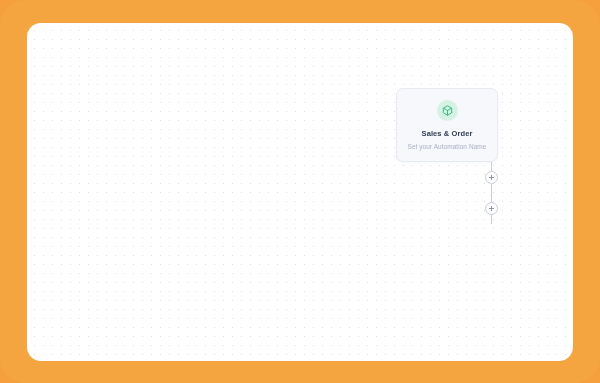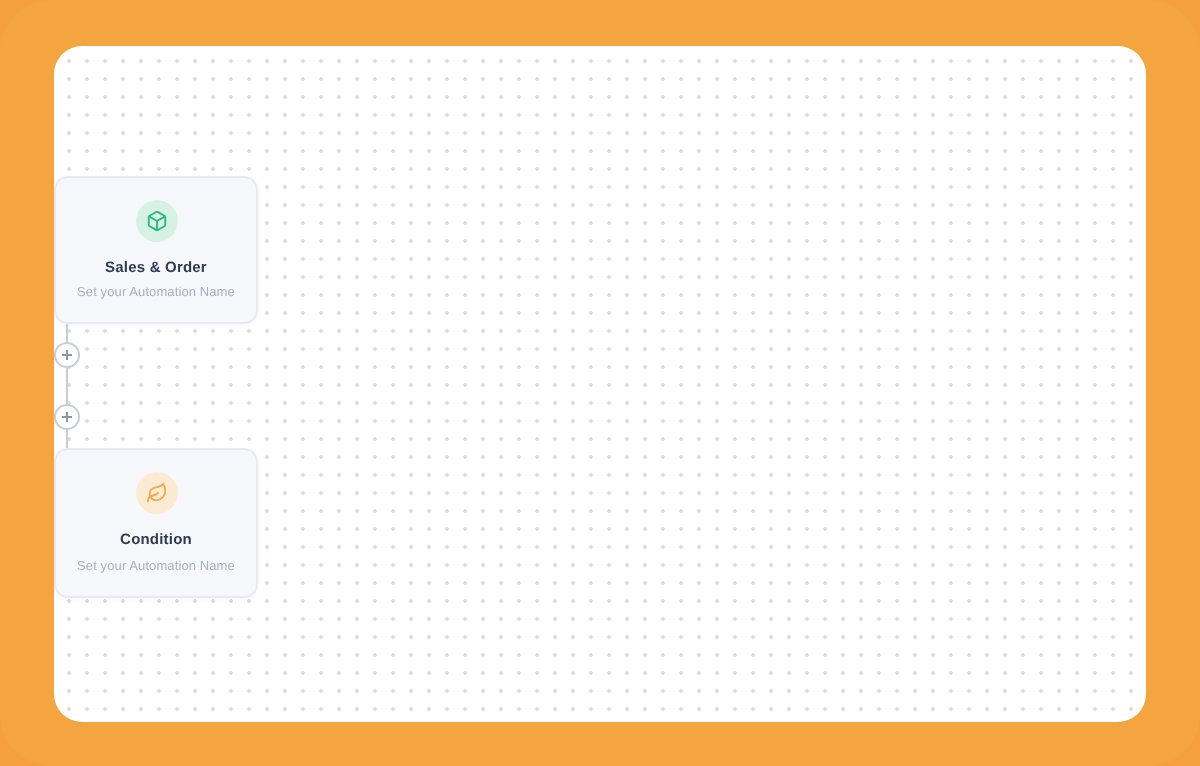--- a/index.html
+++ b/index.html
@@ -40,21 +40,21 @@
   }
 
   
   #flow-stack {
     position: absolute;
     left: 0;
     top: 0;
     width: 471px;
     display: flex;
     flex-direction: column;
-    align-items: flex-start;
+    align-items: flex-end;
     padding-top: 65px;
   }
 
   
   .flow-node {
     width: 102px;
     background: #F7F8FC;
     border: 1px solid #E8EAF2;
     border-radius: 7px;
     padding: 11px 8px 11px 8px;
@@ -162,26 +162,16 @@
         <div class="connector-line"></div>
       </div>
 
 
       <div class="connector">
         <div class="connector-line"></div>
         <div class="add-step-button"></div>
         <div class="connector-line"></div>
       </div>
 
-      <div class="flow-node">
-        <div class="node-icon icon-orange">
-          <svg width="11" height="11" viewBox="0 0 24 24" fill="none" stroke="#F0A94C" stroke-width="2" stroke-linecap="round" stroke-linejoin="round">
-            <path d="M11 20A7 7 0 0 1 9.8 6.1C15.5 5 17 4.48 19 2c1 2 2 4.18 2 8 0 5.5-4.78 10-10 10z"></path>
-            <path d="M2 21c0-3 1.85-5.36 5.08-6C9.5 14.52 12 13 13 12"></path>
-          </svg>
-        </div>
-        <div class="node-title">Condition</div>
-        <div class="node-subtitle">Set your Automation Name</div>
-      </div>
 
     </div>
   </div>
 </div>
 
 </body></html>

